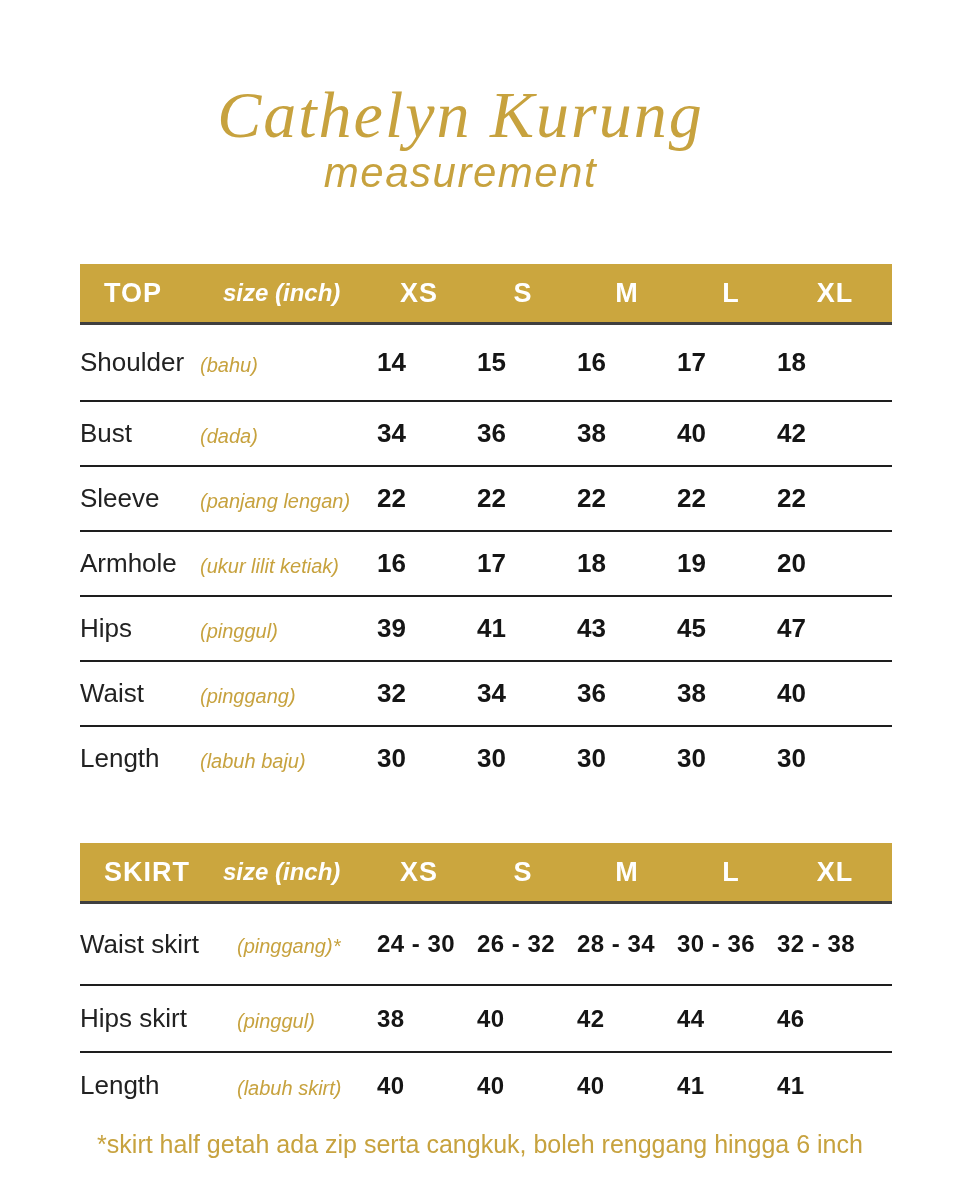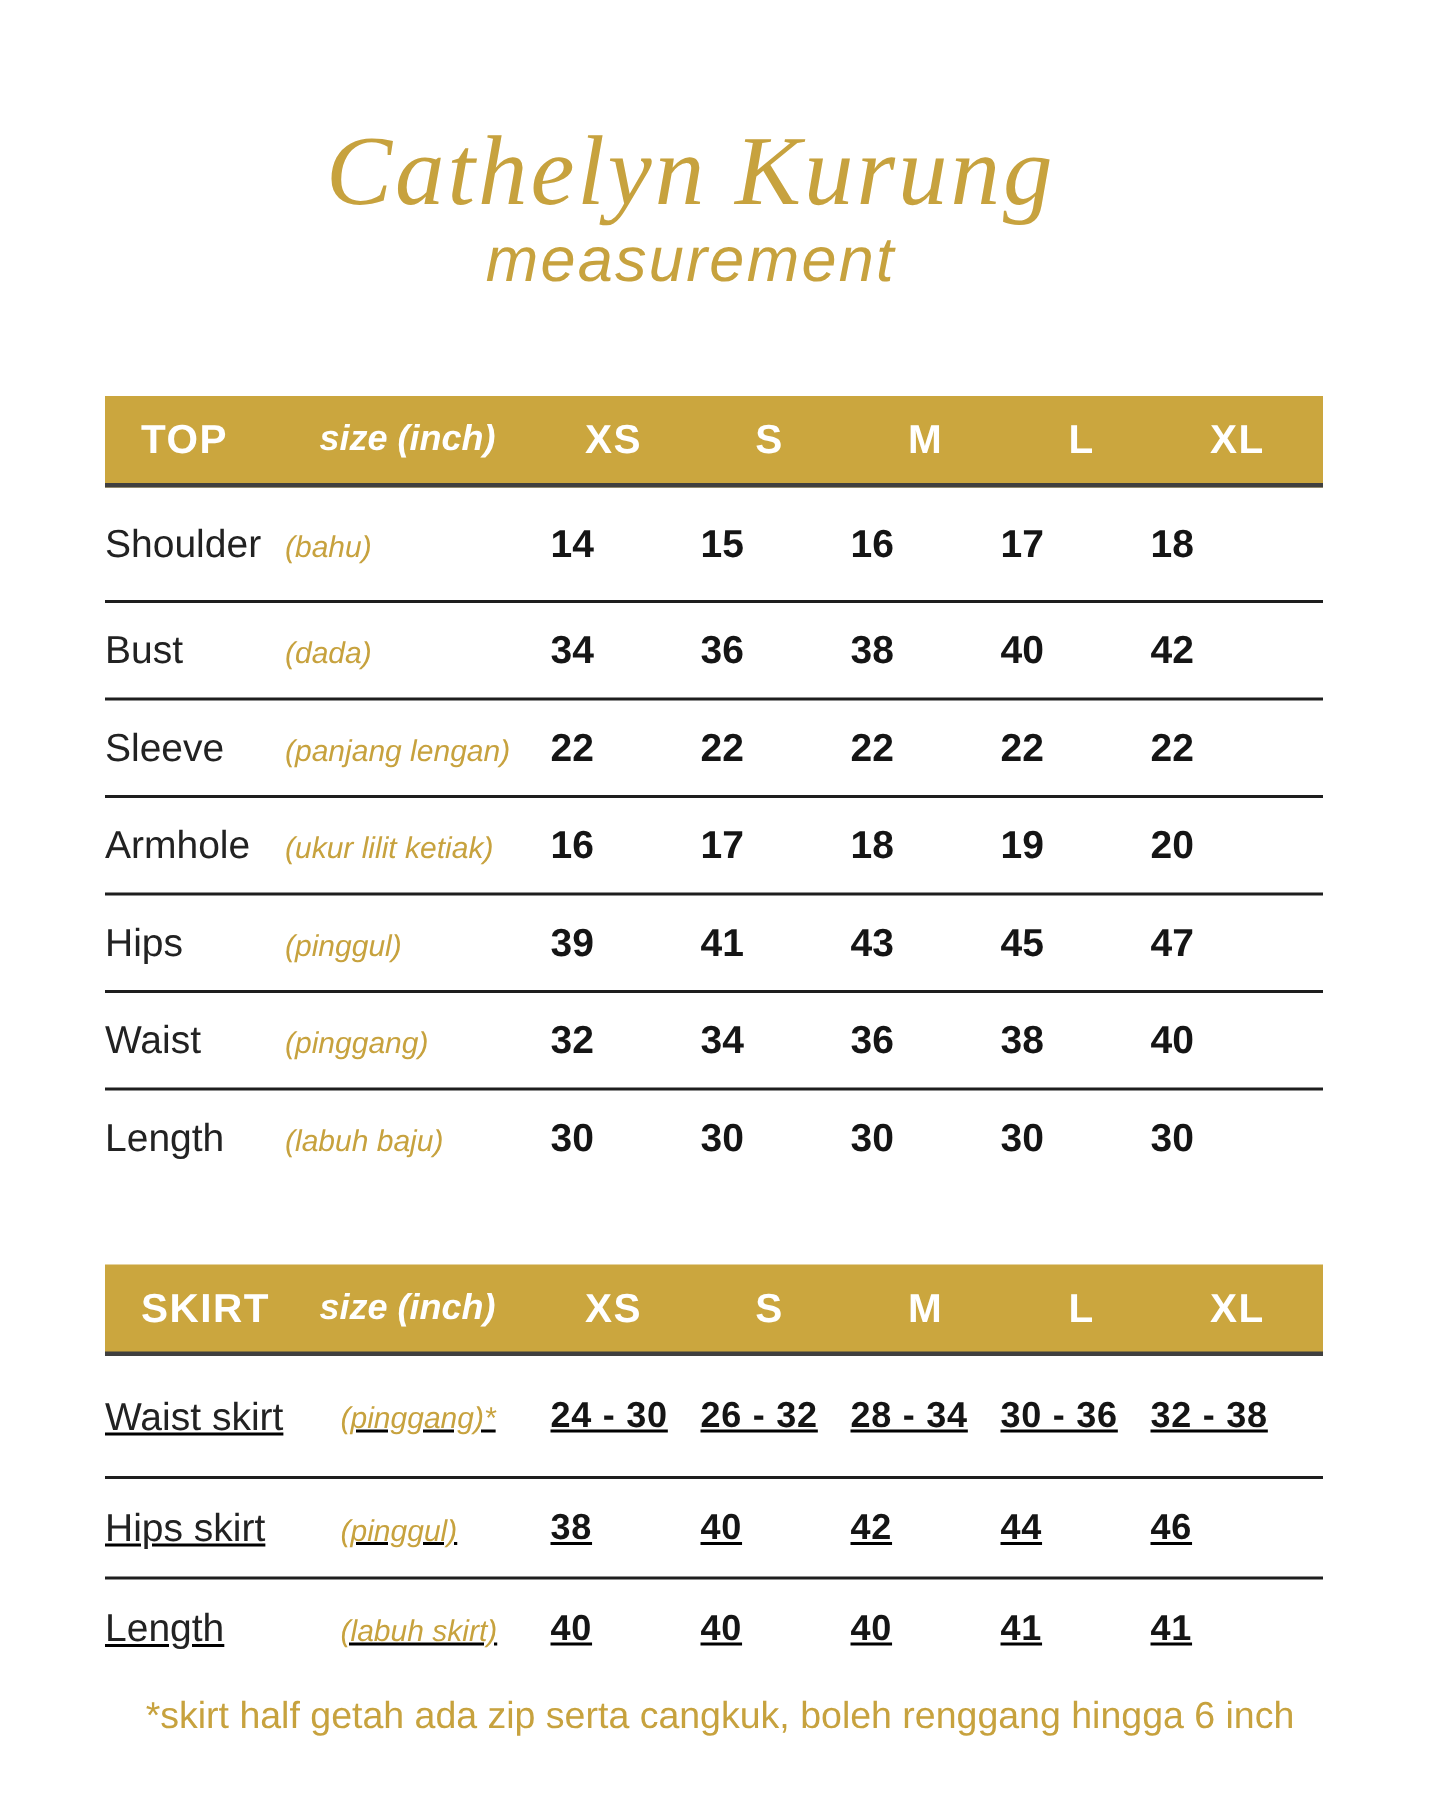--- a/index.html
+++ b/index.html
@@ -22,40 +22,40 @@
     font-style:italic;font-weight:400;
     font-size:66px;line-height:1.05;
     color:var(--gold-text);letter-spacing:2px;
   }
   .brand-subtitle{
     font-size:42px;font-weight:400;letter-spacing:1.5px;
     color:var(--gold-text);margin-top:0px;font-style:italic;
   }
 
   
-  .size-table{position:absolute;left:70px;width:812px;}
+  .size-table{position:absolute;left:80px;width:812px;}
   #table-top{top:264px;}
   #table-skirt{top:843px;}
 
   .bar{
     display:flex;align-items:center;height:58px;
     background:var(--gold-bar);color:#fff;
     border-bottom:3px solid var(--bar-edge);
   }
   .bar-category{box-sizing:border-box;width:143px;padding-left:24px;
     font-size:27px;font-weight:bold;letter-spacing:1px;}
   .bar-unit{box-sizing:border-box;width:154px;
     font-size:24px;font-weight:bold;font-style:italic;}
   .bar-sizes{display:flex;width:500px;gap:20px;}
   .bar-size{width:100px;text-align:center;font-size:27px;font-weight:bold;letter-spacing:1px;}
 
   .row{display:flex;align-items:center;border-bottom:2px solid var(--divider);}
   #table-top .row{height:63px;}
   #table-top .row:first-child{height:75px;}
-  #table-skirt .row{height:65px;text-decoration:underline;}
+  #table-skirt .row{height:65px;}
   #table-skirt .row:first-child{height:80px;}
   .row:last-child{border-bottom:none;}
 
   .cell{box-sizing:border-box;}
   .cell.label{font-size:26px;color:var(--label);}
   #table-top .cell.label{width:120px;}
   #table-skirt .cell.label{width:157px;}
   .cell.translation{
     font-style:italic;font-size:20px;color:var(--gold-text);padding-top:5px;
   }

